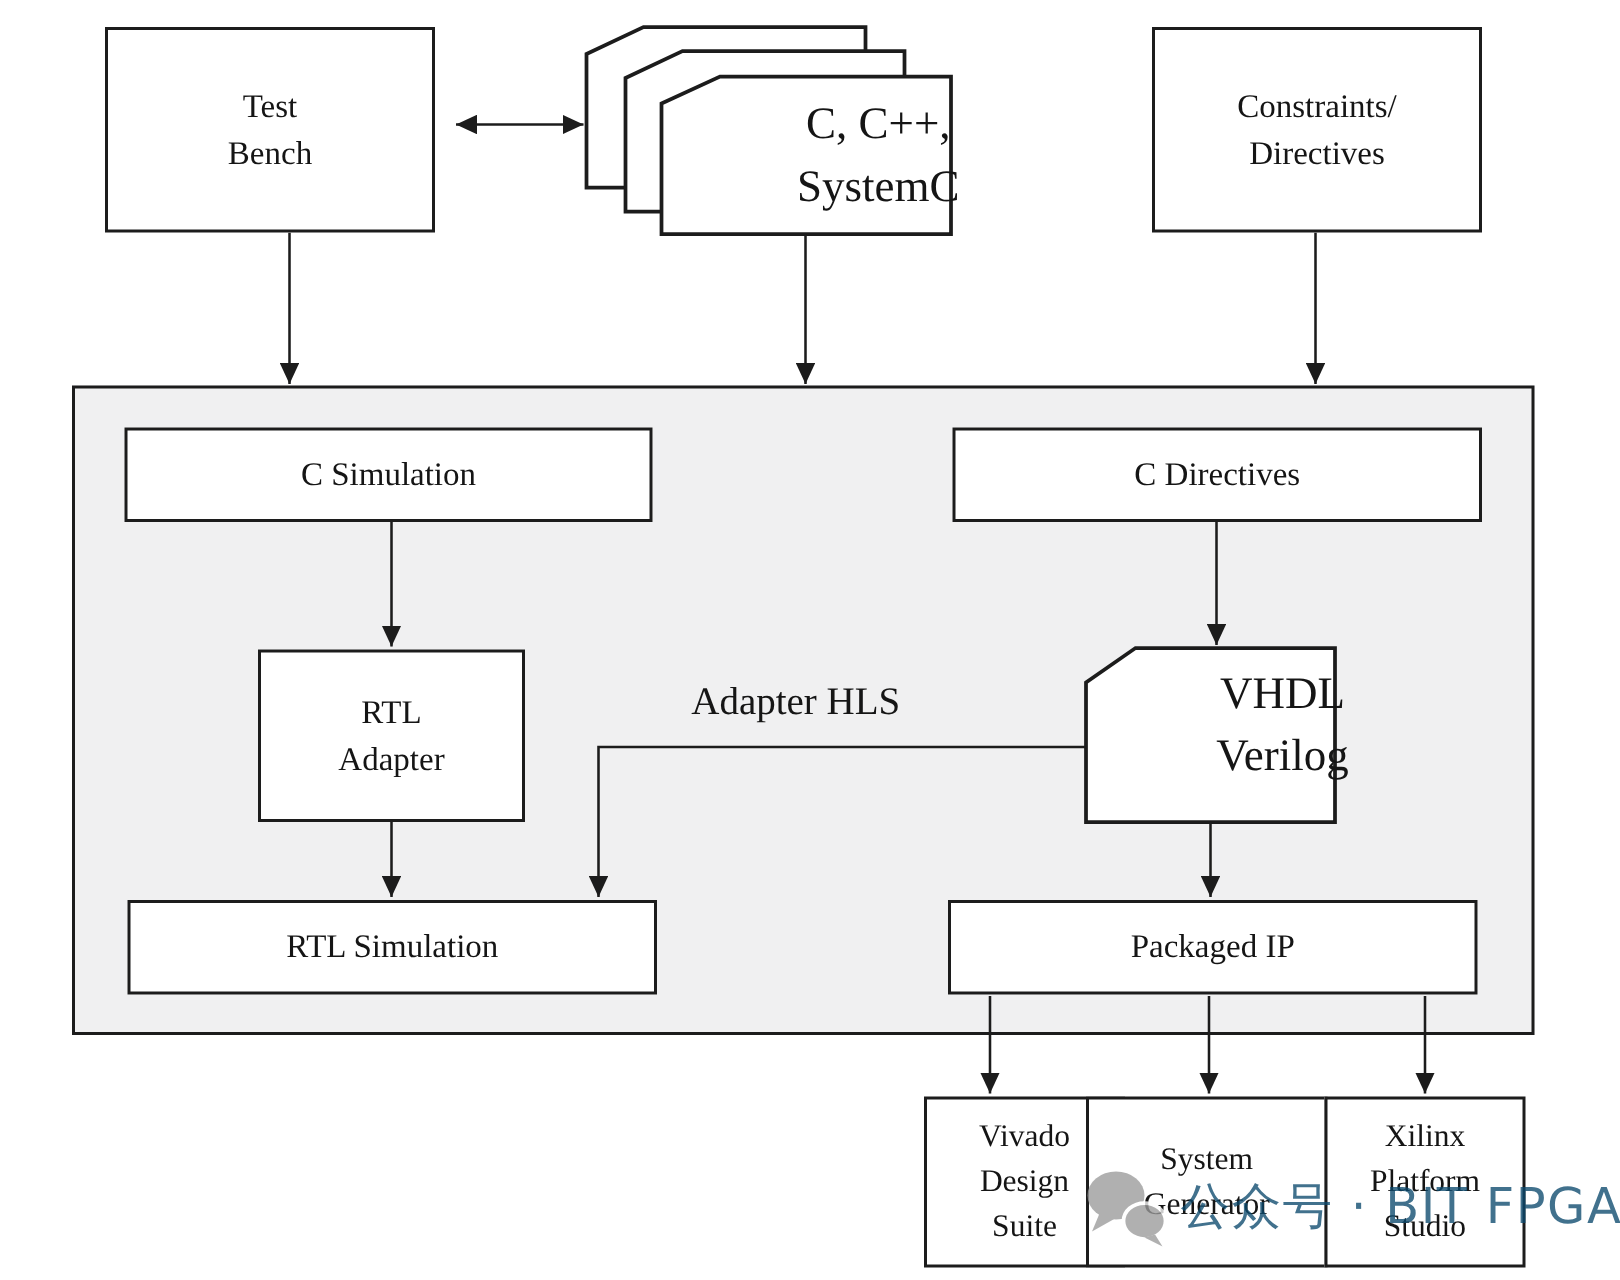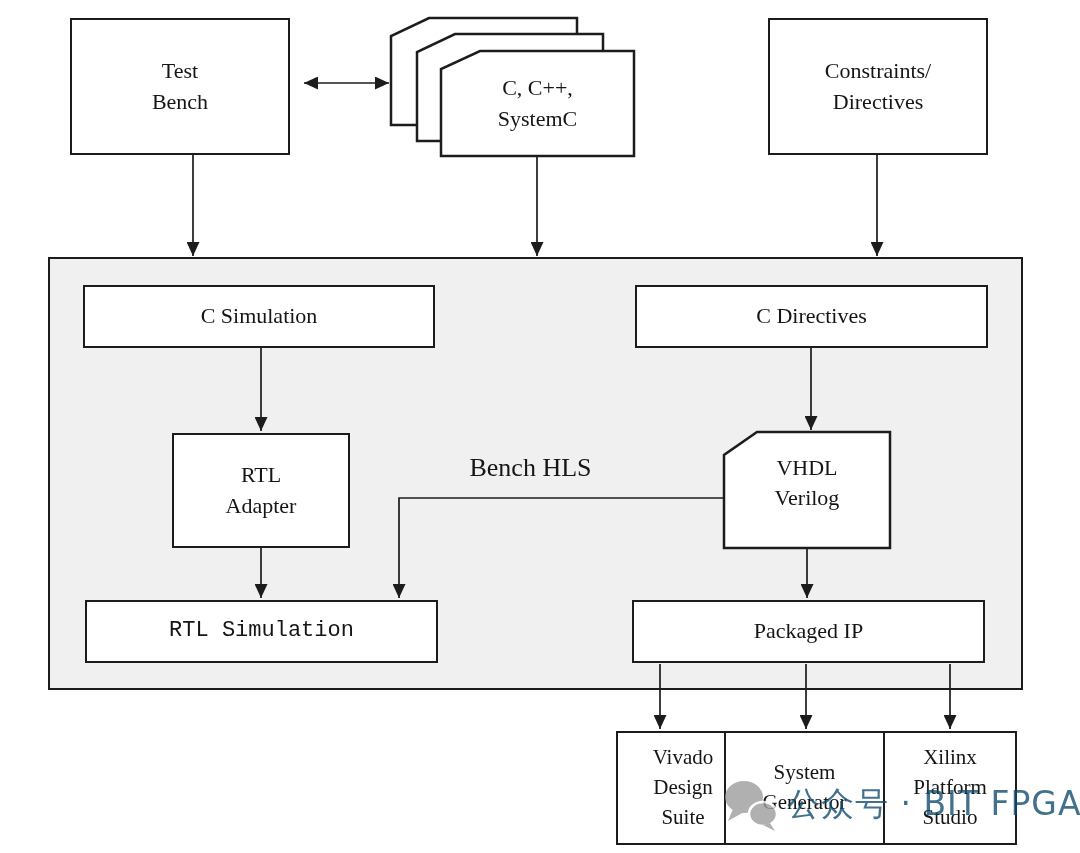--- a/index.html
+++ b/index.html
@@ -27,23 +27,24 @@
     text-align:center;
     white-space:pre-line;
     font-size:22px;line-height:1.38;
     z-index:3;
   }
   .box.small{font-size:21px;line-height:1.42;}
   .shape-label{
     position:absolute;
     display:flex;align-items:center;justify-content:center;
     text-align:center;white-space:pre-line;
-    font-size:22px;line-height:1.38;
+    font-size:30px;line-height:1.38;
     z-index:3;
     pointer-events:none;
+    padding-left:48px;
   }
   .hls-title{
     position:absolute;
     font-size:26px;
     z-index:3;
     display:flex;align-items:center;justify-content:center;
     white-space:pre;
   }
   .watermark{
     position:absolute;
@@ -101,42 +102,42 @@
   <div class="box" style="left:768px;top:18px;width:220px;height:137px;">Constraints/
 Directives</div>
 
   <div class="box" style="left:83px;top:285px;width:352px;height:63px;">C Simulation</div>
 
   <div class="box" style="left:635px;top:285px;width:353px;height:63px;">C Directives</div>
 
   <div class="box" style="left:172px;top:433px;width:178px;height:115px;">RTL
 Adapter</div>
 
-  <div class="box" style="left:85px;top:600px;width:353px;height:63px;font-family:Liberation Mono, monospace;">RTL Simulation</div>
+  <div class="box" style="left:85px;top:600px;width:353px;height:63px;">RTL Simulation</div>
 
   <div class="box" style="left:632px;top:600px;width:353px;height:63px;">Packaged IP</div>
 
   <div class="box small" style="left:592px;top:731px;width:134px;height:114px;margin-left:24px;">Vivado
 Design
 Suite</div>
 
   <div class="box small" style="left:724px;top:731px;width:161px;height:114px;">System
 Generator</div>
 
   <div class="box small" style="left:883px;top:731px;width:134px;height:114px;">Xilinx
 Platform
 Studio</div>
 
   <div class="shape-label" style="left:441px;top:51px;width:193px;height:105px;">C, C++,
 SystemC</div>
 
   <div class="shape-label" style="left:724px;top:436px;width:166px;height:94px;">VHDL
 Verilog</div>
 
-  <div class="hls-title" style="left:438px;top:450px;width:185px;height:36px;">Bench HLS</div>
+  <div class="hls-title" style="left:438px;top:450px;width:185px;height:36px;">Adapter HLS</div>
 
   <div class="watermark">
     <svg width="56" height="56" viewBox="0 0 56 56">
       <g fill="#9b9b9b">
         <ellipse cx="21" cy="21" rx="19" ry="16"></ellipse>
         <path d="M10 33 L5 45 L21 36 Z"></path>
         <ellipse cx="40" cy="38" rx="14" ry="12" stroke="#ffffff" stroke-width="2.5"></ellipse>
         <path d="M47 47 L52 55 L40 49 Z"></path>
       </g>
     </svg>

